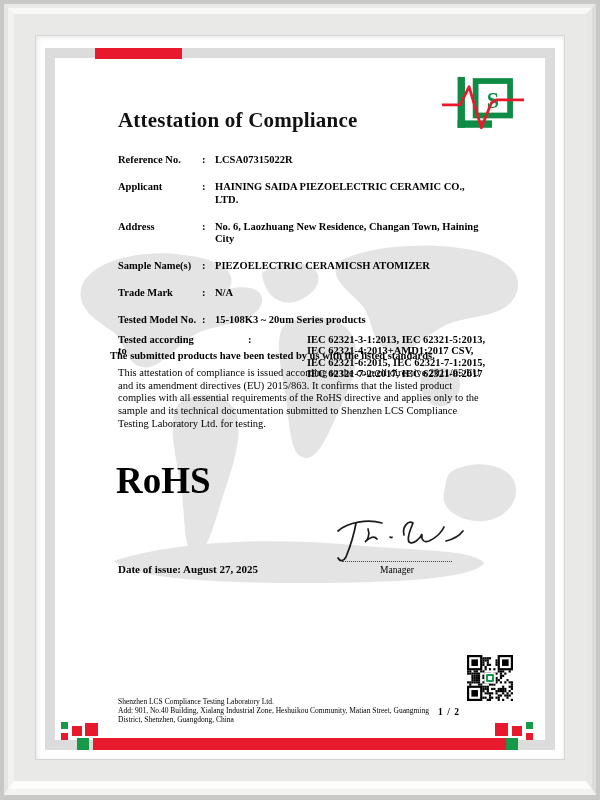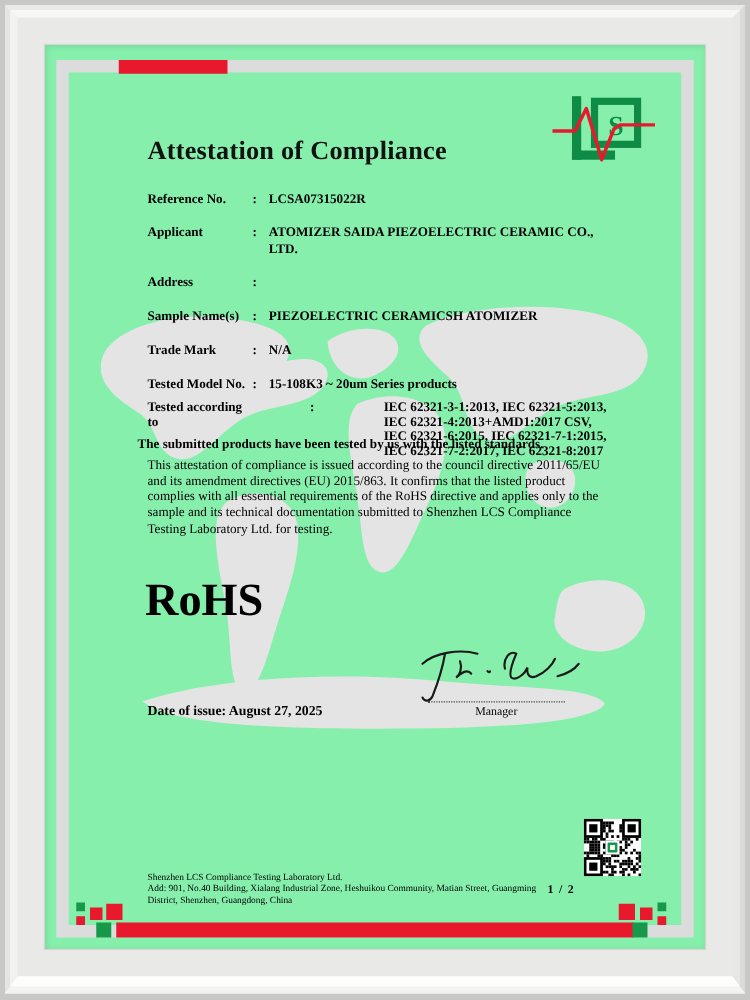--- a/index.html
+++ b/index.html
@@ -4,21 +4,21 @@
 <style>
   html,body{margin:0;padding:0;}
   body{width:600px;height:800px;position:relative;background:#e9e9e7;font-family:"Liberation Serif",serif;overflow:hidden;}
   
   .f1{position:absolute;inset:0;border:3px solid #a9a9a9;box-sizing:border-box;}
   .f2{position:absolute;inset:0;border-style:solid;border-width:5px 5px 6px;border-color:#dfdfdd #cacac8 #e9e9e7 #d4d4d2;box-sizing:border-box;}
   .f3{position:absolute;inset:0;border-style:solid;border-width:14px 14px 19px;border-color:#f7f7f6 #e7e7e5 #fdfdfc #f2f2f0;box-sizing:border-box;}
   .f4{position:absolute;inset:0;border-style:solid;border-width:8px 8px 11px;border-color:#eaeae8 #dbdbd9 #f3f3f1 #e5e5e3;box-sizing:border-box;}
   .f5{position:absolute;inset:0;border-style:solid;border-width:4px 4px 5px;border-color:#c8c8c6;box-sizing:border-box;}
   
-  .page{position:absolute;left:36px;top:36px;width:528px;height:723px;background:#86efac;box-shadow:0 0 0 1px #d5d5d3, inset 1px 1px 5px rgba(0,0,0,.10);}
+  .page{position:absolute;left:36px;top:36px;width:528px;height:723px;background:#ffffff;box-shadow:0 0 0 1px #d5d5d3, inset 1px 1px 5px rgba(0,0,0,.10);}
   .border-rect{position:absolute;left:9px;top:12px;width:510px;height:702px;border:10px solid #dcdcdc;box-sizing:border-box;z-index:1;}
   .red-top{position:absolute;left:59px;top:12px;width:87px;height:11px;background:#e8192d;z-index:2;}
   .red-bottom{position:absolute;left:57px;top:702px;width:414px;height:12px;background:#e8192d;z-index:3;}
   .worldmap{position:absolute;left:18px;top:195px;width:492px;height:380px;z-index:0;}
   
   .title{position:absolute;left:82px;top:72px;font-size:21px;font-weight:bold;color:#111;letter-spacing:.2px;z-index:2;margin:0;}
   .logo{position:absolute;left:406px;top:30px;width:82px;height:76px;z-index:2;}
   
   .fields{position:absolute;left:82px;top:118px;width:372px;z-index:2;}
   .frow{display:grid;grid-template-columns:84px 13px 1fr;font-size:10.5px;font-weight:bold;line-height:12.5px;margin-bottom:14.5px;color:#000;}
@@ -88,25 +88,26 @@
 
   <div class="fields">
     <div class="frow">
       <span>Reference No.</span>
       <span>:</span>
       <span class="val">LCSA07315022R</span>
     </div>
     <div class="frow">
       <span>Applicant</span>
       <span>:</span>
-      <span class="val">ATOMIZER SAIDA PIEZOELECTRIC CERAMIC CO., LTD.</span>
+      <span class="val">HAINING SAIDA PIEZOELECTRIC CERAMIC CO., LTD.</span>
     </div>
     <div class="frow">
       <span>Address</span>
       <span>:</span>
+      <span class="val">No. 6, Laozhuang New Residence, Changan Town, Haining City</span>
     </div>
     <div class="frow">
       <span>Sample Name(s)</span>
       <span>:</span>
       <span class="val">PIEZOELECTRIC CERAMICSH ATOMIZER</span>
     </div>
     <div class="frow">
       <span>Trade Mark</span>
       <span>:</span>
       <span class="val">N/A</span>

